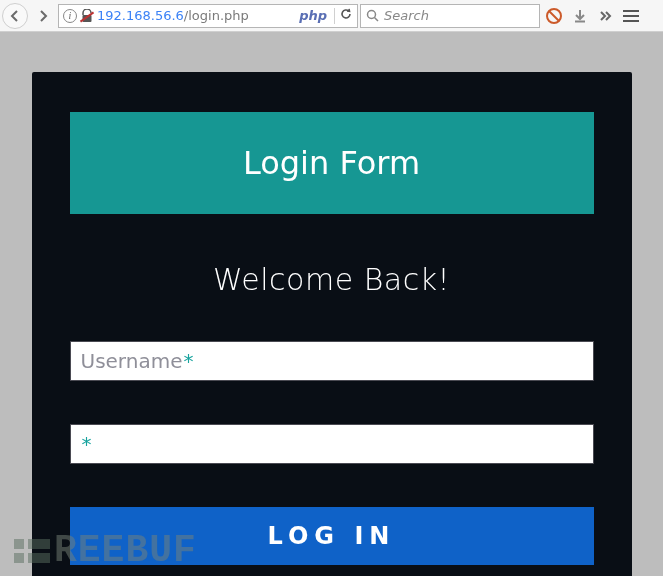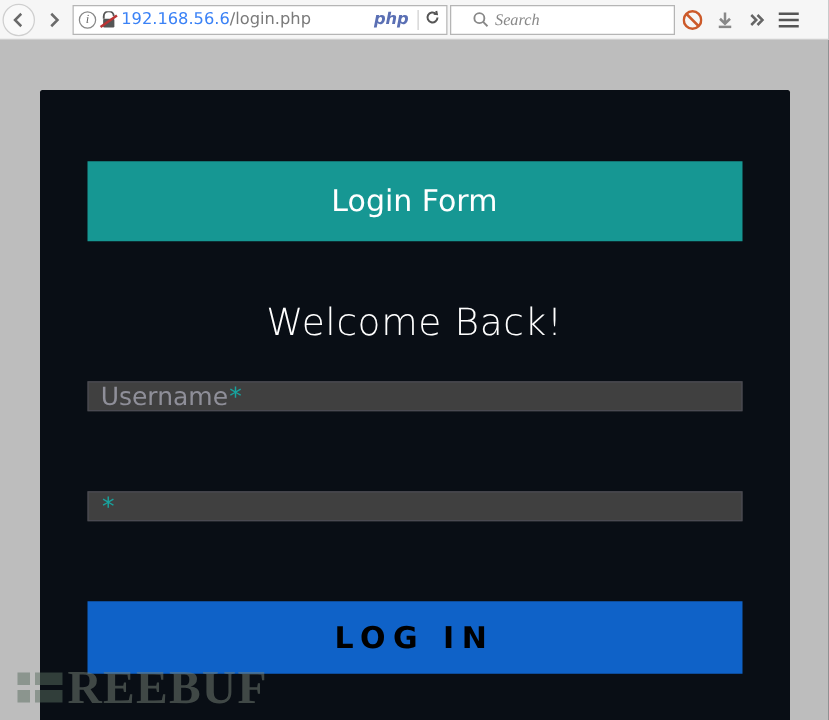--- a/index.html
+++ b/index.html
@@ -60,21 +60,21 @@
   color:#5a6fb4; padding: 0 3px;
 }
 .vsep { width:1px; height:16px; background:#d0d0d0; }
 .reload { color:#555; }
 .searchbox {
   flex: 0 0 180px;
   height: 24px;
   border:1px solid #b5b5b5;
   background:#fff;
   display:flex; align-items:center;
-  padding:0 17px; gap:5px; color:#888; font-size:13px;font-family:Liberation Serif, serif;
+  padding:0 5px; gap:5px; color:#888; font-size:13px;
 }
 .searchbox svg { flex:0 0 auto; }
 .searchbox .ph { font-style: italic; }
 .tool-icon {
   width:24px; height:24px; display:flex; align-items:center; justify-content:center;
   color:#888;
 }
 .menu-btn { width:22px; display:flex; flex-direction:column; gap:3px; align-items:center; justify-content:center; }
 .menu-btn span { width:16px; height:2px; background:#555; }
 
@@ -84,61 +84,60 @@
 .card {
   width: 600px;
   background:#090e15;
   margin: 0 auto;
   padding: 40px 38px 50px 38px;
   border-radius: 2px;
 }
 .banner {
   background:#169793;
   color:#fff;
-  font-size: 24px;
+  font-size: 32px;
   text-align:center;
-  padding: 18px 0;
-  margin-top: 17px;
+  padding: 32px 0;
 }
 .welcome {
   color:#fff;
   text-align:center;
   font-size:30px;
   font-weight:300;
-  margin: 48px 0 29px 0;
+  margin: 48px 0 44px 0;
   letter-spacing:0.5px;
 }
 .field {
   border:1px solid #4a4a52;
-  background:#404040;
-  height:24px;
+  background:#ffffff;
+  height:40px;
   display:flex; align-items:center;
   padding:0 10px;
-  margin-bottom: 64px;
+  margin-bottom: 43px;
 }
 .field .label { color:#8f8f99; font-size:20px; }
 .field .ast { color:#18a39e; font-size:20px; margin-left:1px; }
 .login-btn {
   background:#0f62c8;
-  color:#000000;
+  color:#ffffff;
   height:58px;
   display:flex; align-items:center; justify-content:center;
   font-size:24px;
   font-weight:bold;
   letter-spacing:6px;
   cursor:pointer;
 }
 
 .watermark {
   position:absolute;
   left: 14px;
   bottom: 4px;
   font-size: 38px;
   font-weight: 800;
-  font-family: Liberation Serif, serif;
+  font-family: Liberation Mono, monospace;
   color: rgba(120,130,120,0.5);
   letter-spacing: 1px;
   display:flex; align-items:center; gap:4px;
   pointer-events:none;
 }
 .watermark .logo {
   display:grid;
   grid-template-columns: 10px 22px;
   grid-template-rows: 10px 10px;
   gap:4px;

